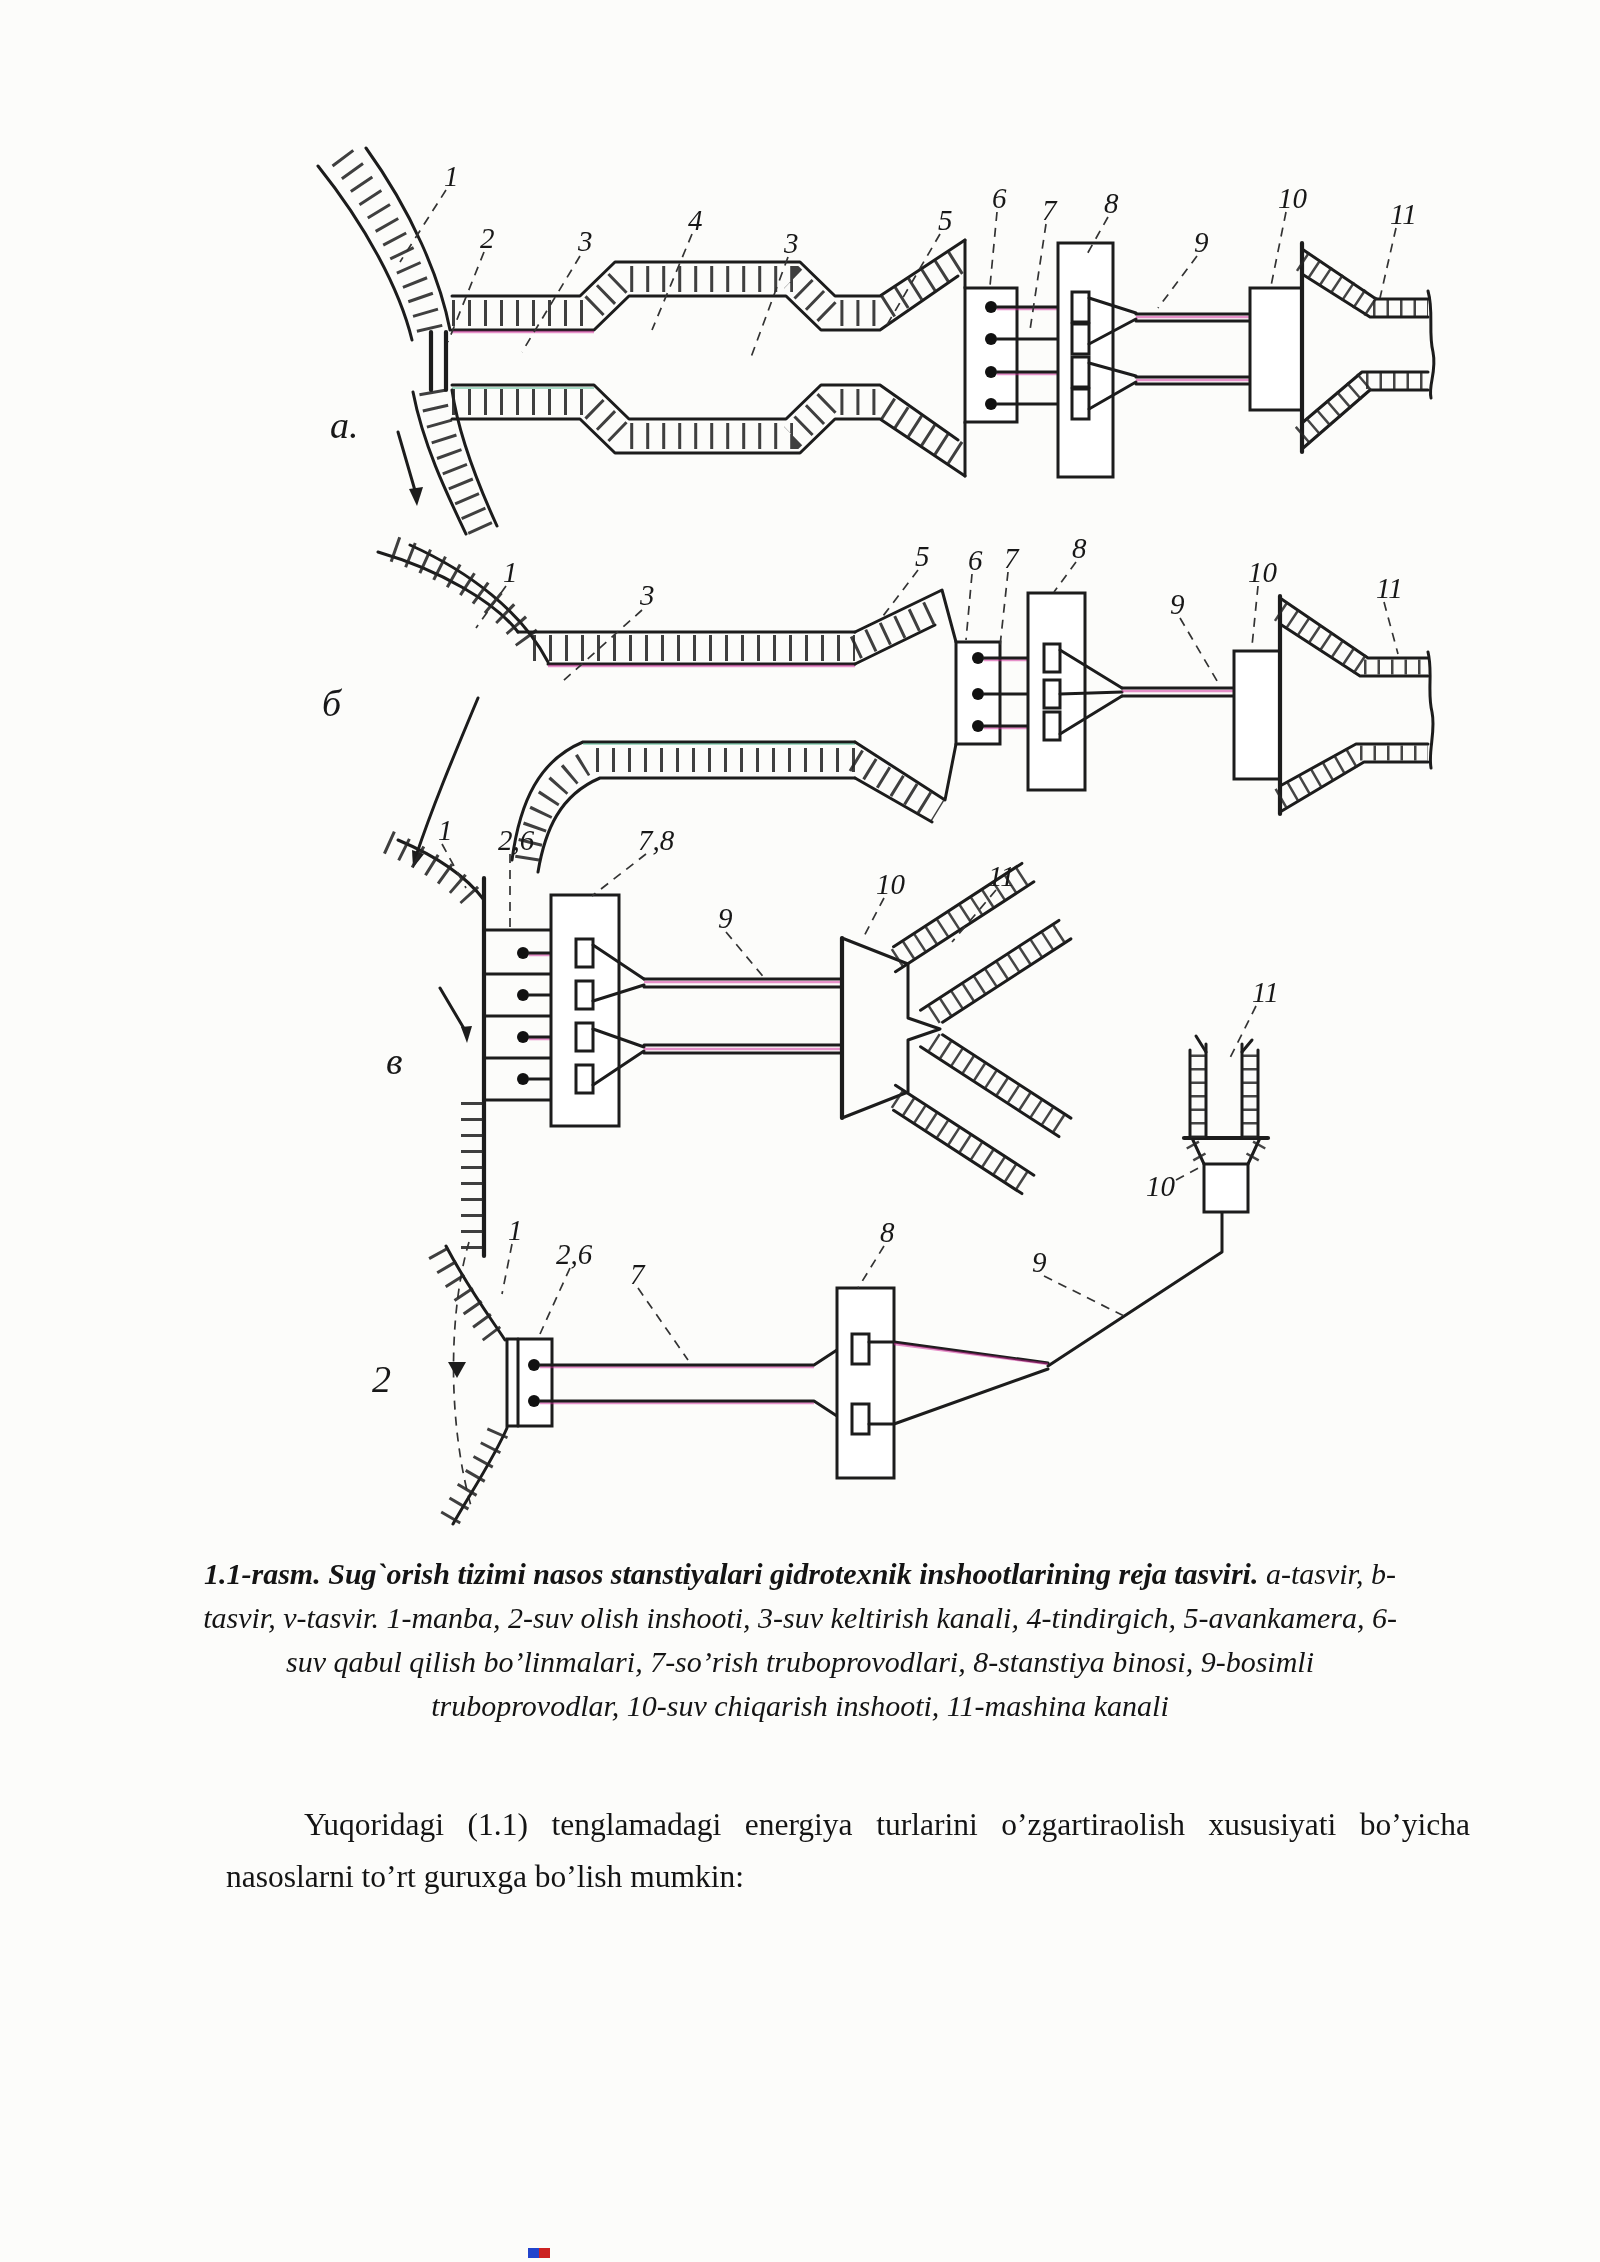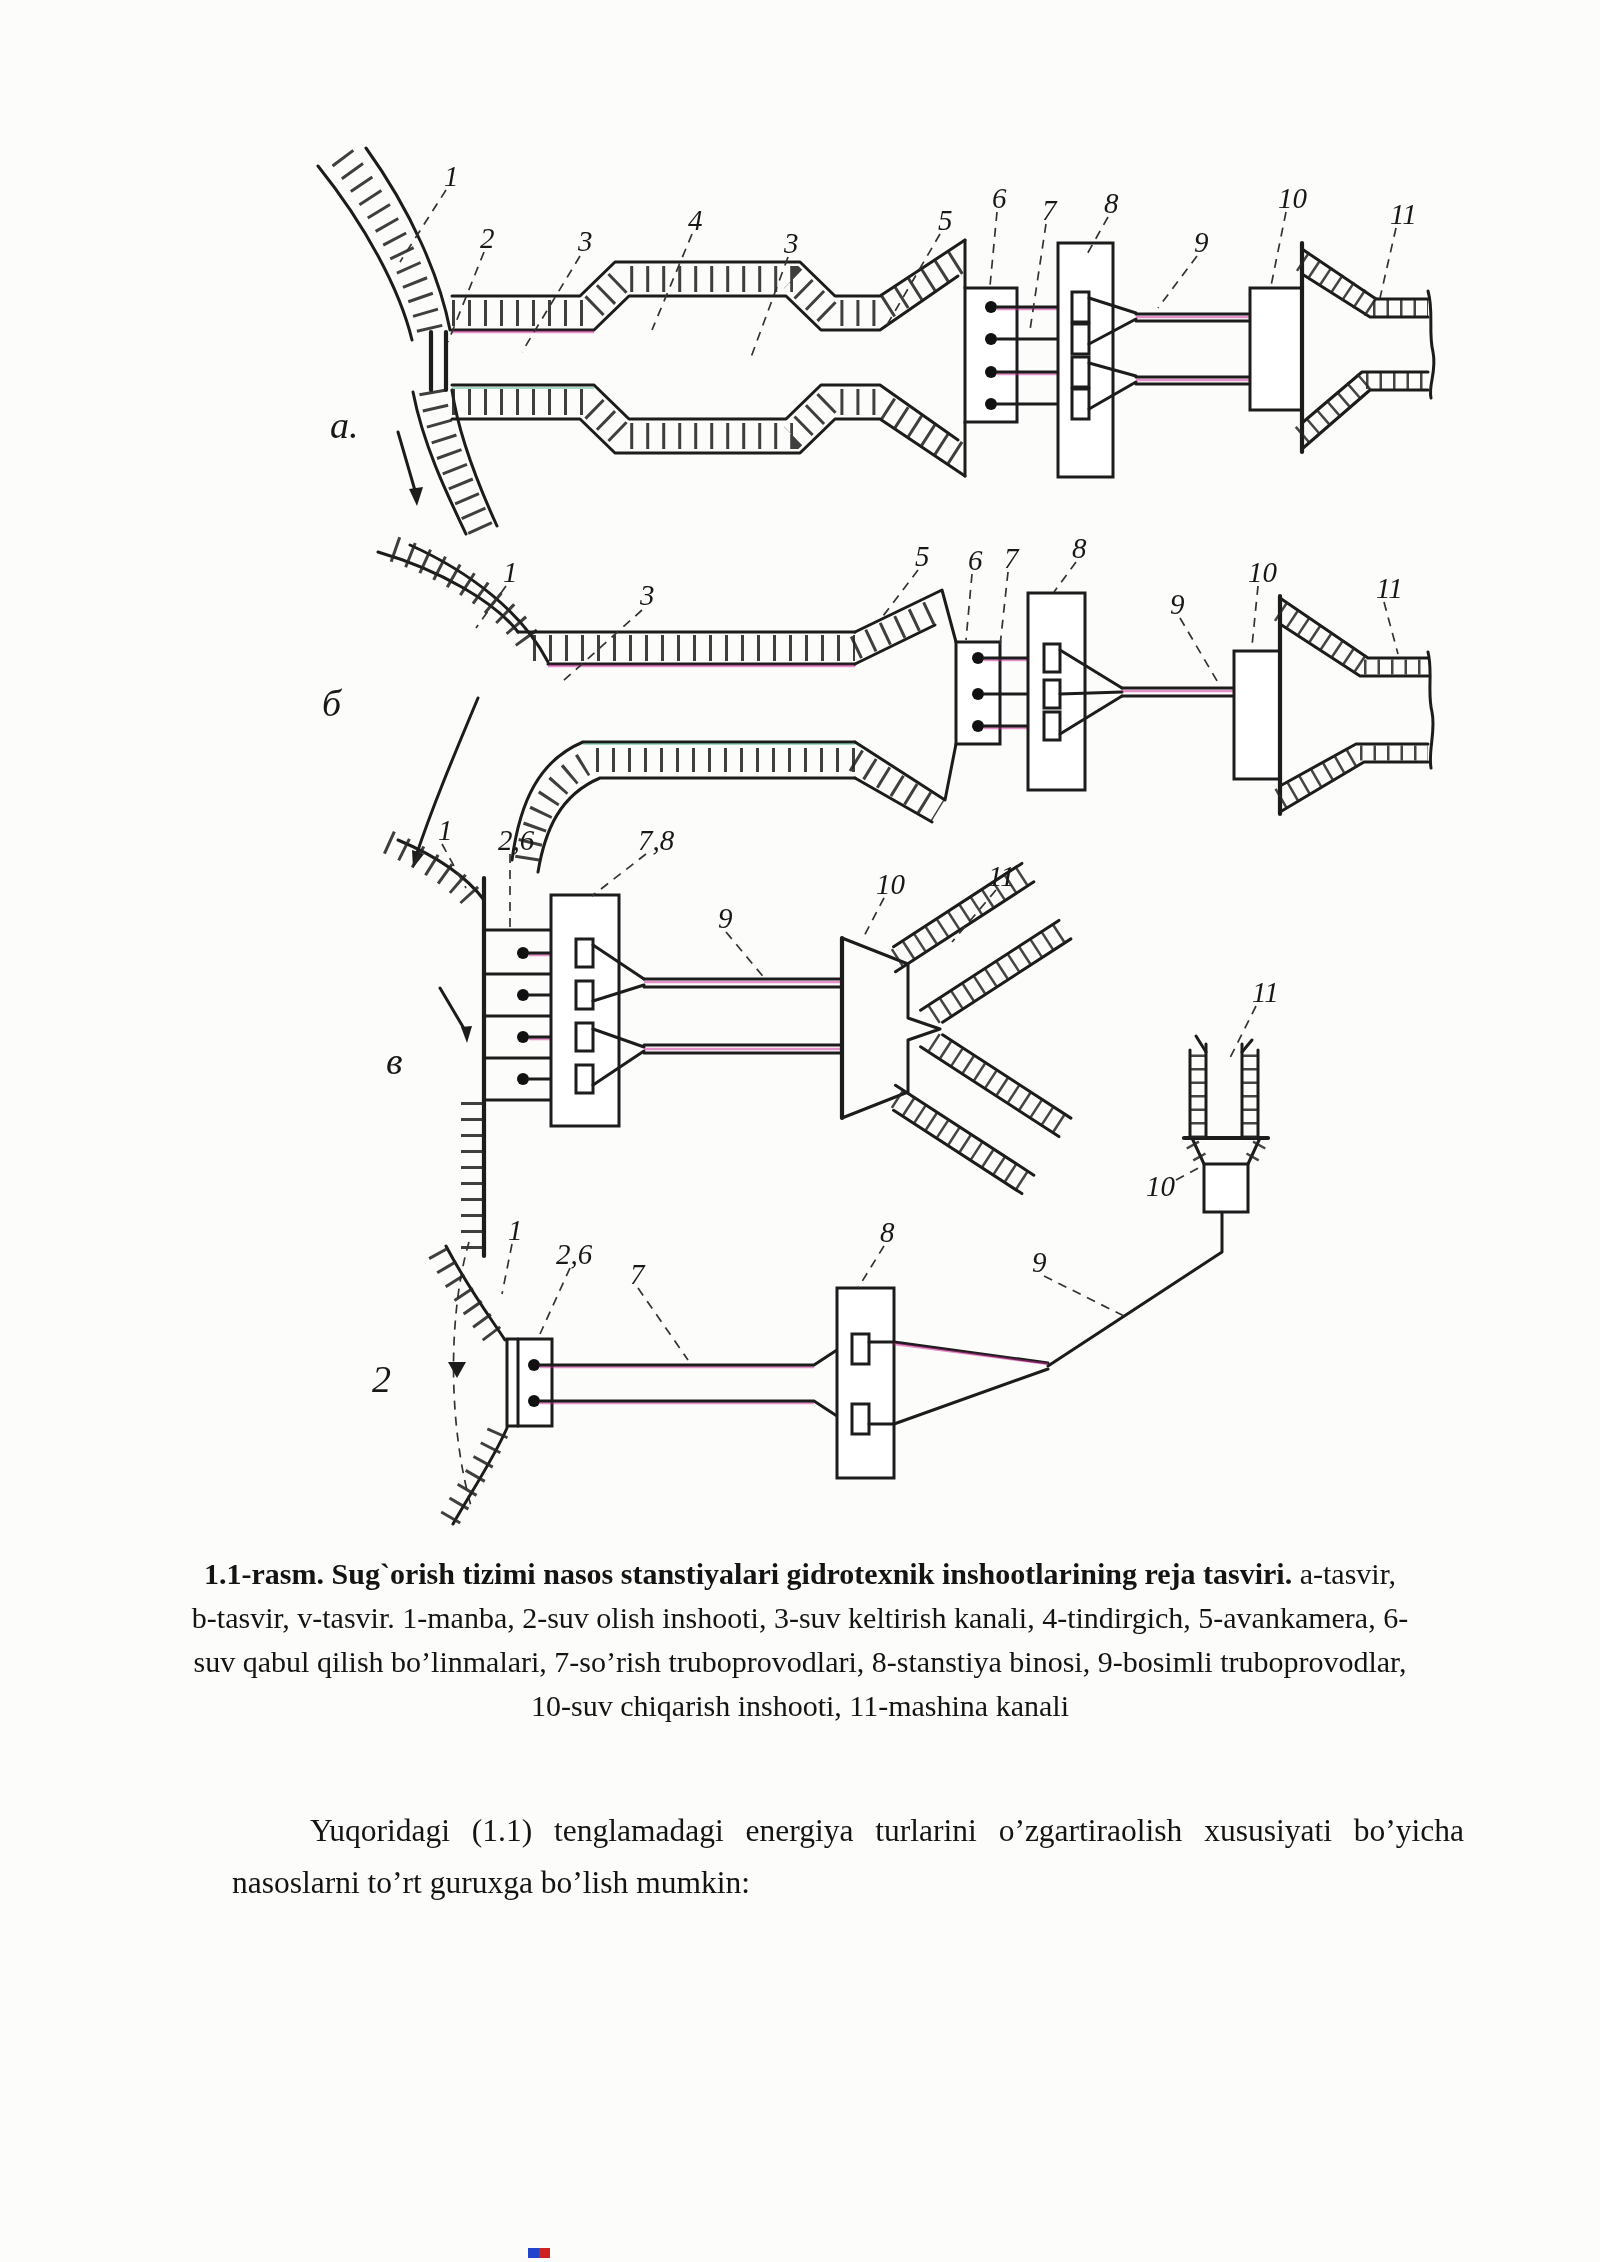--- a/index.html
+++ b/index.html
@@ -11,25 +11,25 @@
   .hb{fill:none;stroke:#242424;stroke-dasharray:3 13;opacity:.88;}
   .hc{fill:none;stroke:#242424;stroke-dasharray:2.5 11;opacity:.85;}
   .ld{fill:none;stroke:#333;stroke-width:1.7;stroke-dasharray:9 7;}
   .lb{font:italic 29px "Liberation Serif", serif;fill:#181818;}
   .lt{font:italic 38px "Liberation Serif", serif;fill:#181818;}
   .gm{fill:none;stroke:#cf2398;stroke-width:2.4;opacity:.5;}
   .gg{fill:none;stroke:#19a06b;stroke-width:2;opacity:.38;}
   .pump{fill:#ffffff;stroke:#1c1c1c;stroke-width:3;}
   .dot{fill:#111;}
   .caption{position:absolute;left:190px;top:1552px;width:1220px;text-align:center;
-           font-size:30px;line-height:44px;}
+           font-size:30px;line-height:44px;font-style:italic;}
   .caption b{font-weight:bold;}
   .bodytext{position:absolute;left:222px;top:1795px;width:1252px;font-size:31.5px;
             line-height:52px;text-align:justify;}
-  .bodytext p{margin:10px;text-indent:78px;}
+  .bodytext p{margin:4px;text-indent:78px;}
   .artifact{position:absolute;left:528px;top:2248px;display:flex;}
   .artifact i{display:block;width:11px;height:10px;}
 </style>
 </head>
 <body>
 
 <div class="page">
 
 <svg class="figure-svg" width="1600" height="1545" viewBox="0 0 1600 1545">
 

